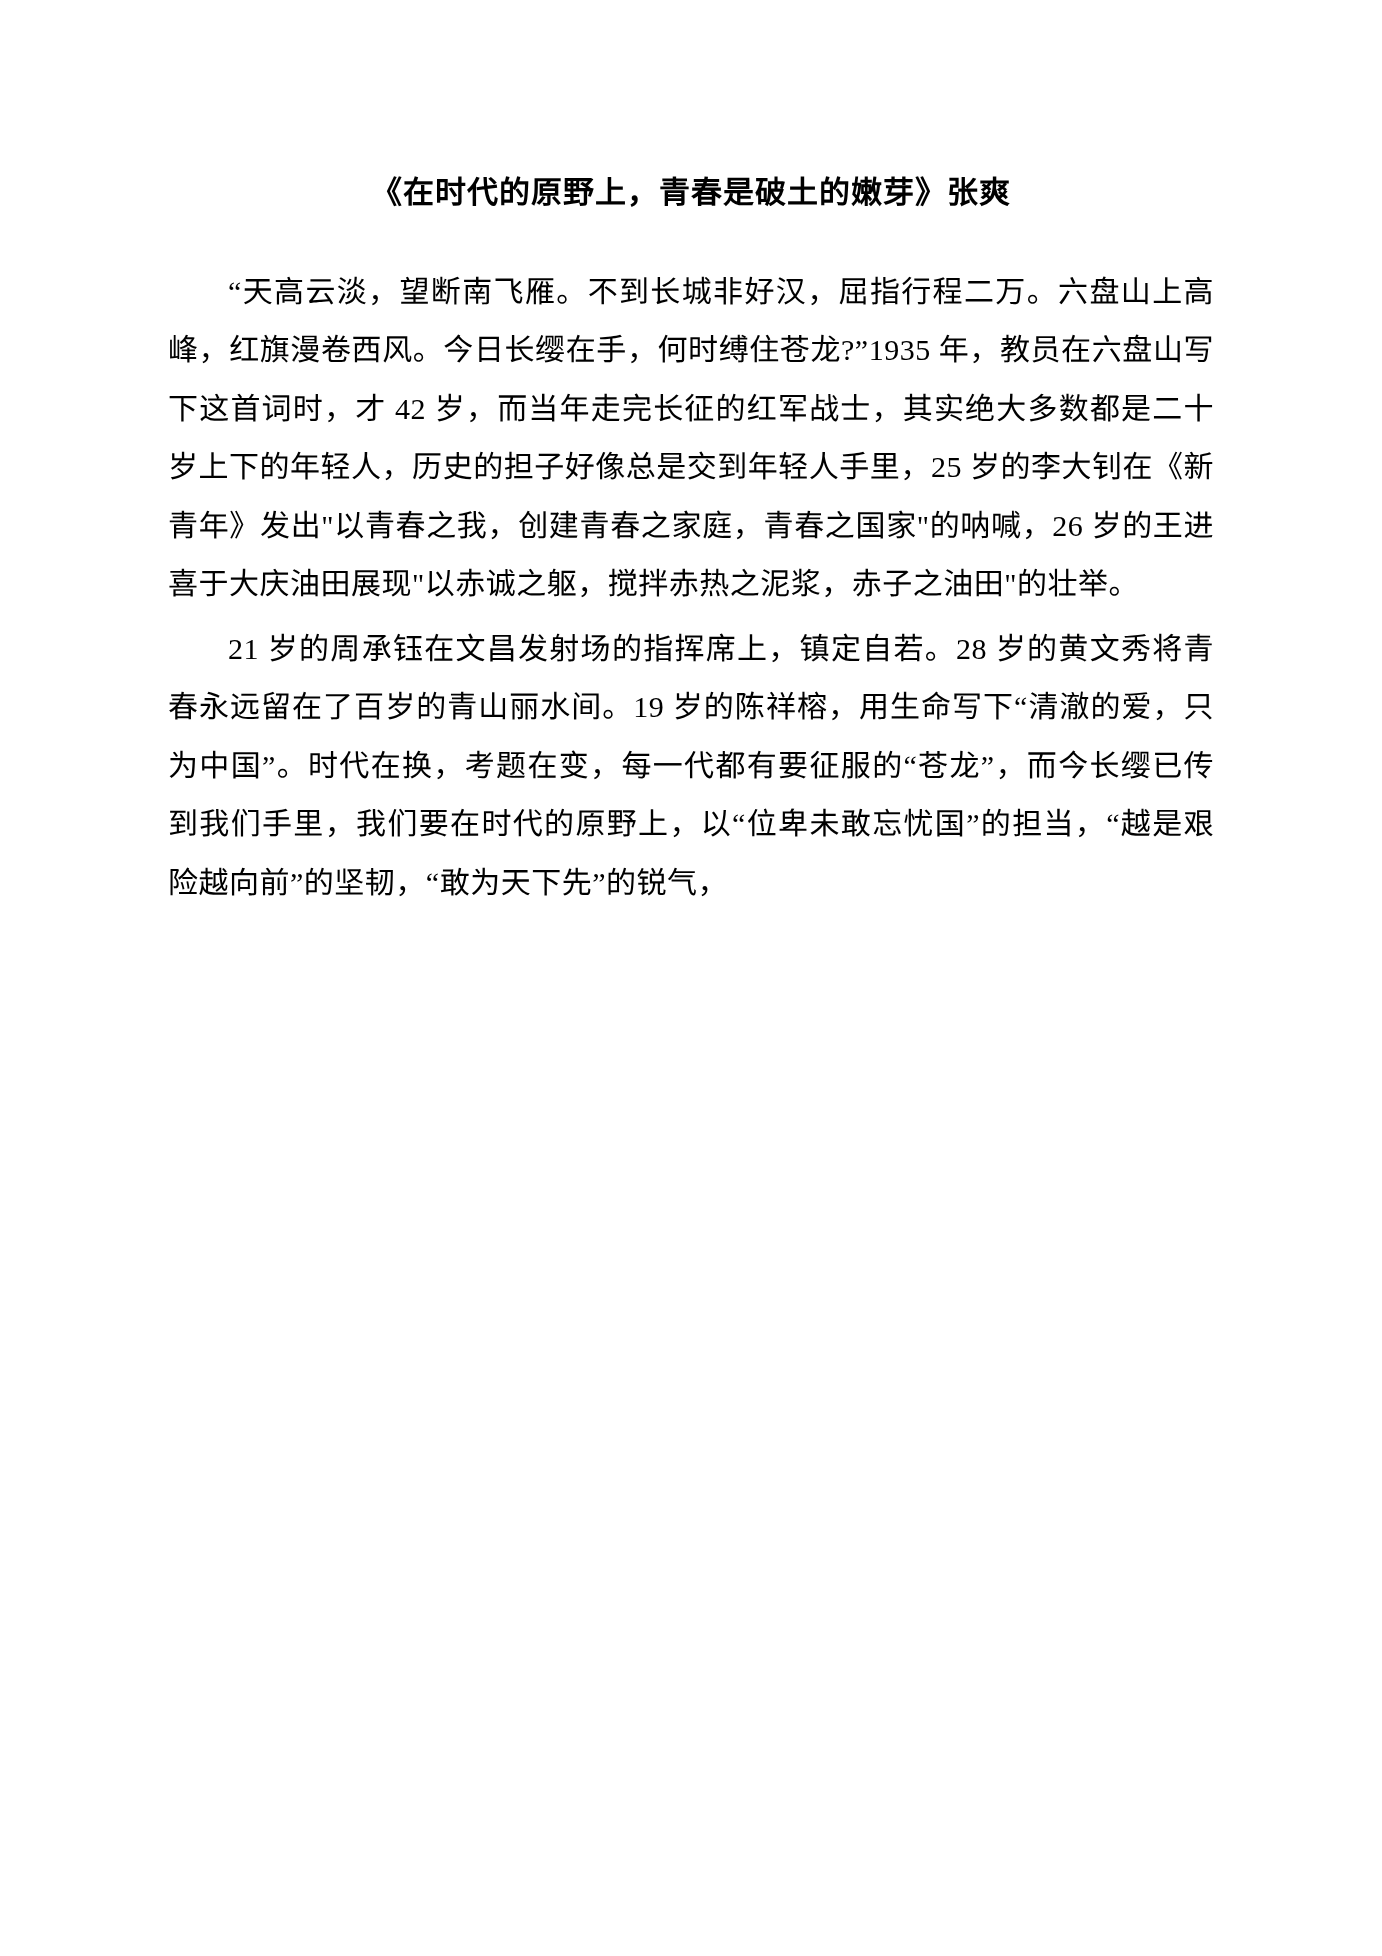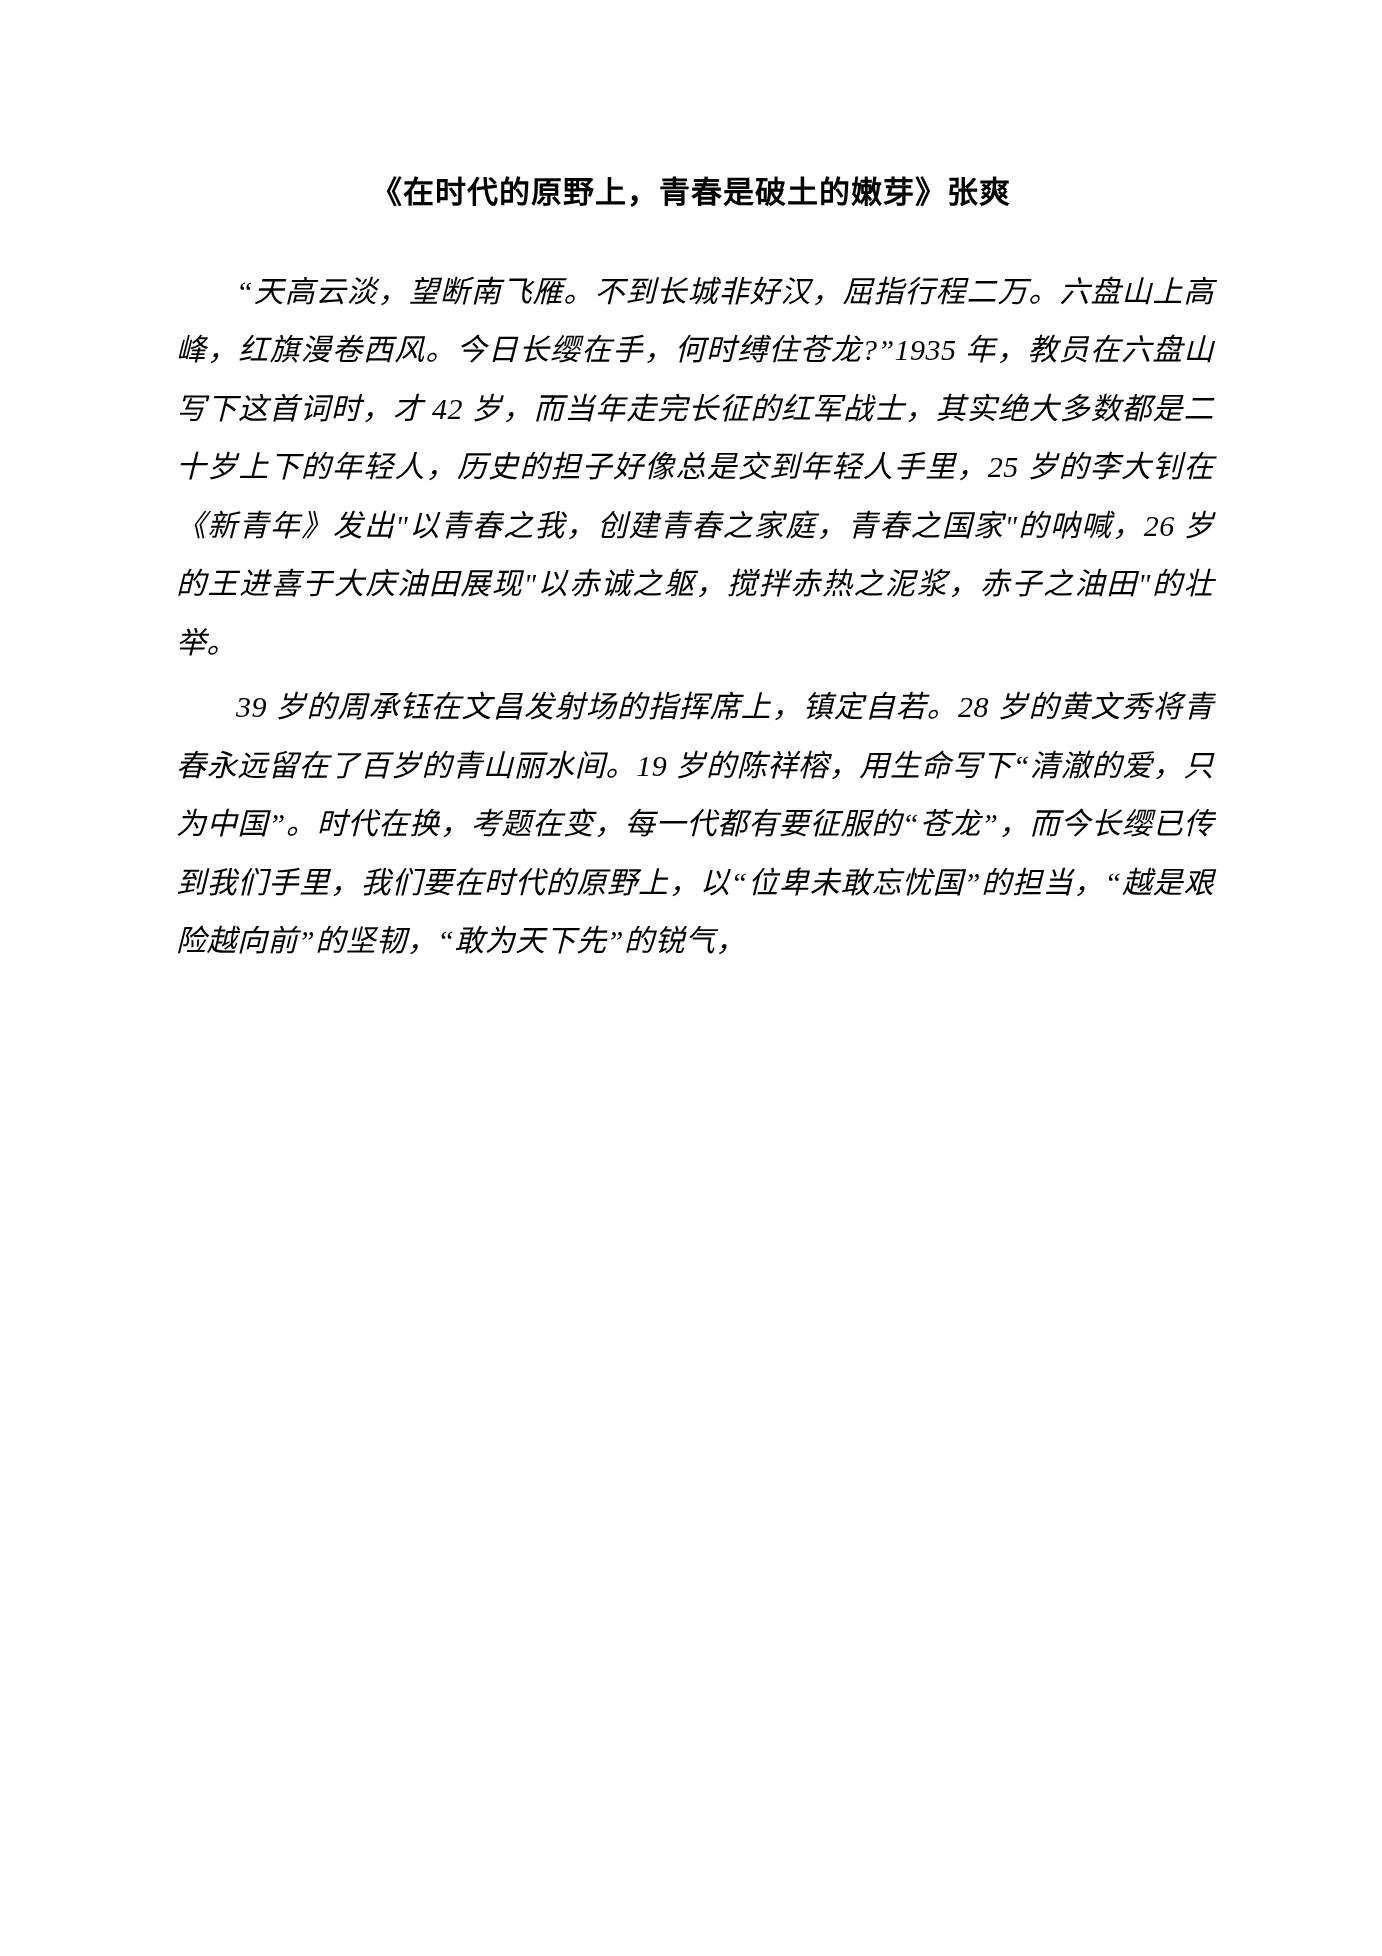--- a/index.html
+++ b/index.html
@@ -31,31 +31,30 @@
     margin: 0 0 46px 0;
     font-family: "Liberation Serif", "DejaVu Serif", serif;
   }
   .doc-body {
     font-size: 30px;
     line-height: 1.95;
     text-align: justify;
     text-justify: inter-ideograph;
   }
   .doc-body p {
-    margin: 0 0 6px 8px;
+    margin: 0 0 6px 0;
     text-indent: 2em;
     letter-spacing: 0.5px;
-    font-style: italic;
   }
 </style>
 </head>
 <body>
 
 <div class="page">
 
   <h1 class="doc-title">《在时代的原野上，青春是破土的嫩芽》张爽</h1>
 
   <div class="doc-body">
     <p>“天高云淡，望断南飞雁。不到长城非好汉，屈指行程二万。六盘山上高峰，红旗漫卷西风。今日长缨在手，何时缚住苍龙?”1935 年，教员在六盘山写下这首词时，才 42 岁，而当年走完长征的红军战士，其实绝大多数都是二十岁上下的年轻人，历史的担子好像总是交到年轻人手里，25 岁的李大钊在《新青年》发出"以青春之我，创建青春之家庭，青春之国家"的呐喊，26 岁的王进喜于大庆油田展现"以赤诚之躯，搅拌赤热之泥浆，赤子之油田"的壮举。</p>
-    <p>39 岁的周承钰在文昌发射场的指挥席上，镇定自若。28 岁的黄文秀将青春永远留在了百岁的青山丽水间。19 岁的陈祥榕，用生命写下“清澈的爱，只为中国”。时代在换，考题在变，每一代都有要征服的“苍龙”，而今长缨已传到我们手里，我们要在时代的原野上，以“位卑未敢忘忧国”的担当，“越是艰险越向前”的坚韧，“敢为天下先”的锐气，</p>
+    <p>21 岁的周承钰在文昌发射场的指挥席上，镇定自若。28 岁的黄文秀将青春永远留在了百岁的青山丽水间。19 岁的陈祥榕，用生命写下“清澈的爱，只为中国”。时代在换，考题在变，每一代都有要征服的“苍龙”，而今长缨已传到我们手里，我们要在时代的原野上，以“位卑未敢忘忧国”的担当，“越是艰险越向前”的坚韧，“敢为天下先”的锐气，</p>
   </div>
 
 </div>
 
 </body></html>

